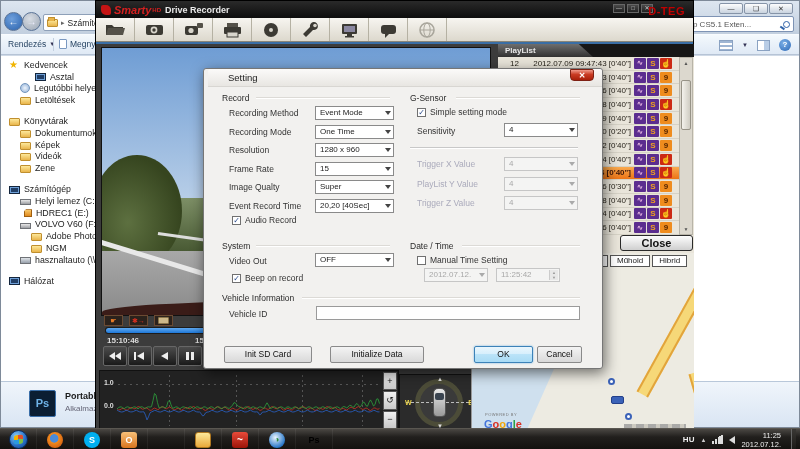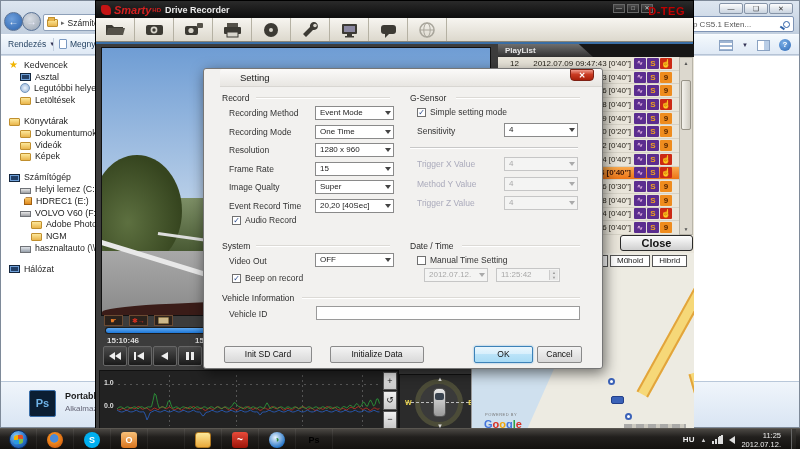--- a/index.html
+++ b/index.html
@@ -130,21 +130,21 @@
   .road1 { height:170px; left:205px; top:-18px; transform:rotate(29deg); }
   .road2 { height:85px; left:228px; top:118px; transform:rotate(-16deg); }
   .map-marker { position:absolute; width:7px; height:7px; border-radius:50%; background:#fff; border:2px solid #3b62b8; }
   .map-badge { position:absolute; width:13px; height:8px; background:#3b62b8; border:1px solid #24408a; border-radius:2px; }
   .map-attr { position:absolute; right:8px; bottom:3px; width:62px; height:5px; background:repeating-linear-gradient(90deg,#9a9a9a 0 8px,#c5c2b8 8px 12px); opacity:.8; }
   .g-powered { position:absolute; left:13px; bottom:15px; font-size:4px; color:#777; letter-spacing:.5px; }
   .g-google { position:absolute; left:12px; bottom:2px; font-size:11px; font-weight:bold; }
 
   
   #dialog { position:absolute; left:203px; top:68px; width:400px; height:301px; background:#f2f1ef; border:1px solid #767676; border-radius:3px; box-shadow:2px 4px 14px rgba(0,0,0,.55); }
-  .dlg-title { position:absolute; left:16px; top:0; right:0; height:18px; background:linear-gradient(#fbfaf9,#e8e6e2); border-bottom:1px solid #d8d6d2; border-radius:3px 3px 0 0; font-size:9.5px; color:#1a1a1a; padding:3px 0 0 20px; }
+  .dlg-title { position:absolute; left:4px; top:0; right:0; height:18px; background:linear-gradient(#fbfaf9,#e8e6e2); border-bottom:1px solid #d8d6d2; border-radius:3px 3px 0 0; font-size:9.5px; color:#1a1a1a; padding:3px 0 0 20px; }
   .dlg-close { position:absolute; right:8px; top:0; width:24px; height:12px; background:linear-gradient(#f09a8a,#c93b23 45%,#a81f0a); border:1px solid #7e2013; border-radius:0 2px 4px 4px; color:#fff; font-size:8px; line-height:11px; text-align:center; font-weight:bold; }
   .grp-title { position:absolute; font-size:8.5px; color:#2a2a2a; }
   .grp-line { position:absolute; height:2px; border-top:1px solid #dcdad6; border-bottom:1px solid #fff; }
   .fld-label { position:absolute; font-size:8.5px; color:#333; white-space:nowrap; }
   .fld-label.dis { color:#aab; }
   .combo { position:absolute; width:79px; height:14px; background:#fff; border:1px solid #8a8a8a; font-size:8px; color:#222; padding:1px 0 4px 4px; white-space:nowrap; overflow:hidden; }
   .combo .dd { position:absolute; right:2px; top:4px; width:0; height:0; border-left:3px solid transparent; border-right:3px solid transparent; border-top:4px solid #444; }
   .combo.dis { background:#f4f4f3; border-color:#c6c6c6; color:#a8a8a8; }
   .combo.dis .dd { border-top-color:#aaa; }
   .chk { position:absolute; display:flex; align-items:center; gap:4px; font-size:8.5px; color:#333; }
@@ -218,47 +218,51 @@
         <span class="pane-icon"></span>
         <span class="help-icon">?</span>
       </div>
     </div>
     <div class="ex-body">
       <div id="ex-tree">
           <div class="tree-row" style="padding-left: 8px;">
             <span class="ti ti-star">★</span>
             <span>Kedvencek</span>
           </div>
-          <div class="tree-row" style="padding-left: 19px;">
+          <div class="tree-row" style="padding-left: 34px;">
             <span class="ti ti-desktop"></span>
             <span>Asztal</span>
           </div>
           <div class="tree-row" style="padding-left: 19px;">
             <span class="ti ti-recent"></span>
             <span>Legutóbbi helyek</span>
           </div>
           <div class="tree-row" style="padding-left: 19px;">
             <span class="ti ti-downloads"></span>
             <span>Letöltések</span>
           </div>
           <div class="tree-row tree-gap" style="padding-left: 8px;">
             <span class="ti ti-libraries"></span>
             <span>Könyvtárak</span>
           </div>
           <div class="tree-row" style="padding-left: 19px;">
             <span class="ti ti-folder-doc"></span>
             <span>Dokumentumok</span>
           </div>
           <div class="tree-row" style="padding-left: 19px;">
+            <span class="ti ti-folder-img"></span>
+            <span>Képek</span>
+          </div>
+          <div class="tree-row" style="padding-left: 19px;">
             <span class="ti ti-folder-vid"></span>
             <span>Videók</span>
           </div>
           <div class="tree-row" style="padding-left: 19px;">
-            <span class="ti ti-folder-img"></span>
-            <span>Képek</span>
+            <span class="ti ti-folder-mus"></span>
+            <span>Zene</span>
           </div>
           <div class="tree-row tree-gap" style="padding-left: 8px;">
             <span class="ti ti-computer"></span>
             <span>Számítógép</span>
           </div>
           <div class="tree-row" style="padding-left: 19px;">
             <span class="ti ti-drive"></span>
             <span>Helyi lemez (C:)</span>
           </div>
           <div class="tree-row" style="padding-left: 23px;">
@@ -637,21 +641,21 @@
       <span>Simple setting mode</span>
     </div>
     <div class="fld-label" style="left:213px;top:57px;">Sensitivity</div>
     <div class="combo" style="left:300px;top:54px;width:74px;">
       <span>4</span><span class="dd"></span>
     </div>
     <div class="sep" style="left:206px;right:24px;top:78px;"></div>
     <div id="trig-rows">
         <div class="fld-label dis" style="left: 213px; top: 90px;">Trigger X Value</div>
         <div class="combo dis" style="left: 300px; top: 88px; width: 74px;"><span>4</span><span class="dd"></span></div>
-        <div class="fld-label dis" style="left: 213px; top: 109.5px;">Method Y Value</div>
+        <div class="fld-label dis" style="left: 213px; top: 109.5px;">PlayList Y Value</div>
         <div class="combo dis" style="left: 300px; top: 107.5px; width: 74px;"><span>4</span><span class="dd"></span></div>
         <div class="fld-label dis" style="left: 213px; top: 129px;">Trigger Z Value</div>
         <div class="combo dis" style="left: 300px; top: 127px; width: 74px;"><span>4</span><span class="dd"></span></div>
       </div>
 
     <div class="grp-title" style="left:18px;top:172px;">System</div>
     <div class="grp-line" style="left:52px;right:212px;top:176px;"></div>
     <div class="fld-label" style="left:25px;top:187px;">Video Out</div>
     <div class="combo" style="left:111px;top:184px;">
       <span>OFF</span><span class="dd"></span>

